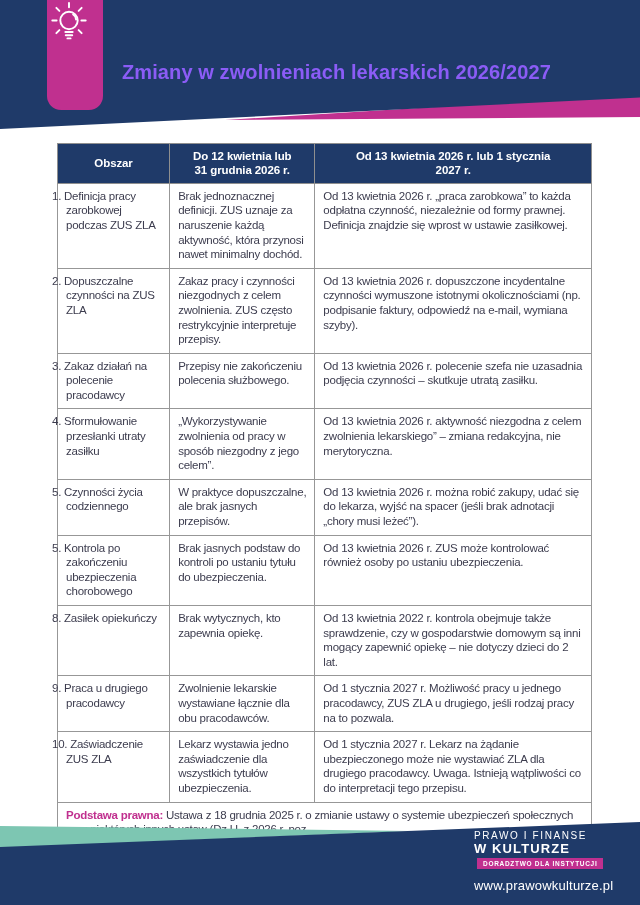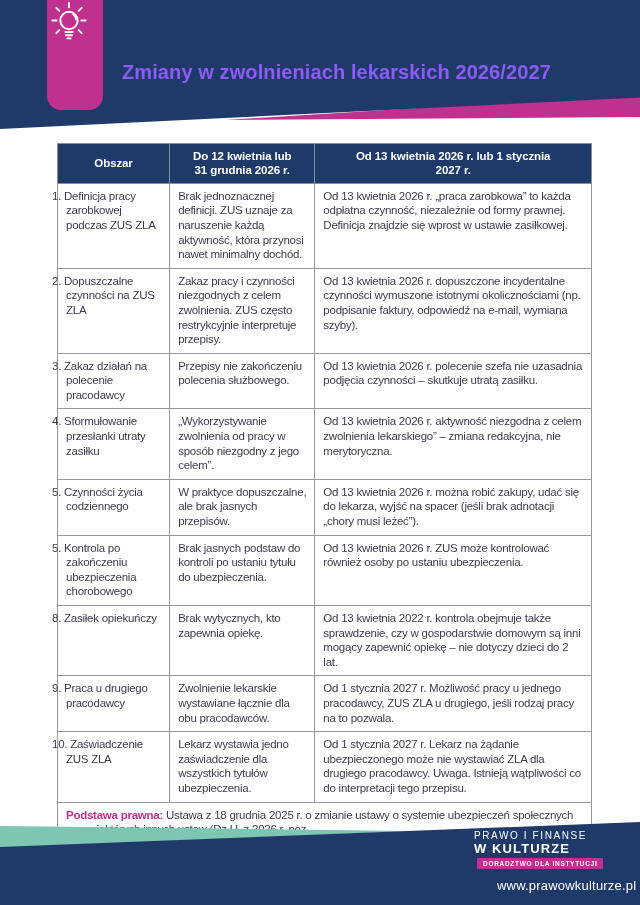--- a/index.html
+++ b/index.html
@@ -84,21 +84,21 @@
   }
   .logo-line1 { font-size: 10px; letter-spacing: 1.6px; font-weight: 400; white-space: nowrap; }
   .logo-line2 { font-size: 13px; letter-spacing: 1.1px; font-weight: 700; white-space: nowrap; margin-top: 0px; }
   .badge-row { display: flex; align-items: center; gap: 3px; margin-top: 2px; }
   .badge-line { flex: 1; height: 2px; background: #ffffff; }
   .logo-badge {
     background: #c0308f; color: #ffffff;
     font-size: 6.5px; font-weight: 700; letter-spacing: 0.7px;
     padding: 2px 6px 2px 6px; white-space: nowrap;
   }
-  .website { font-size: 13px; margin-top: 9px; letter-spacing: 0.2px; white-space: nowrap; margin-left: 23px; }
+  .website { font-size: 13px; margin-top: 9px; letter-spacing: 0.2px; white-space: nowrap; }
 </style>
 </head>
 <body>
 
 <div class="page">
 
   <div class="header-band">
     <svg width="640" height="130" viewBox="0 0 640 130" aria-hidden="true">
       <polygon points="225,120 640,94 640,117" fill="#c0308f"></polygon>
       <polygon points="0,0 640,0 640,97.5 0,129" fill="#1f3a69"></polygon>

